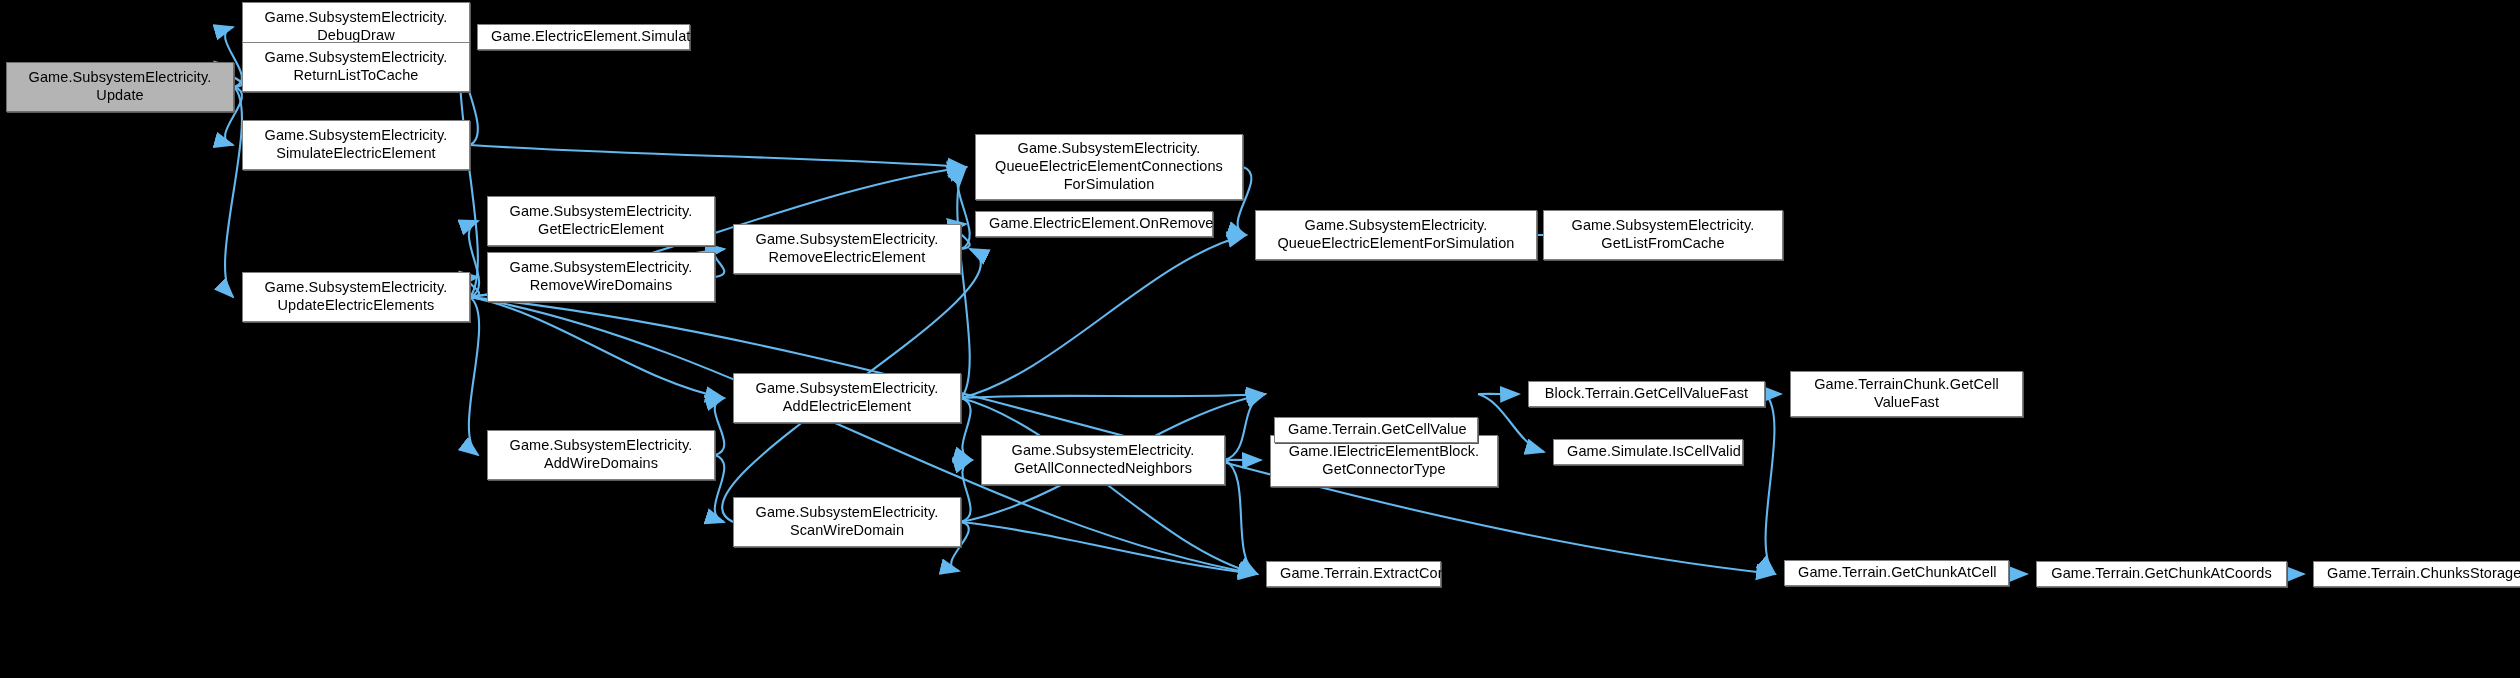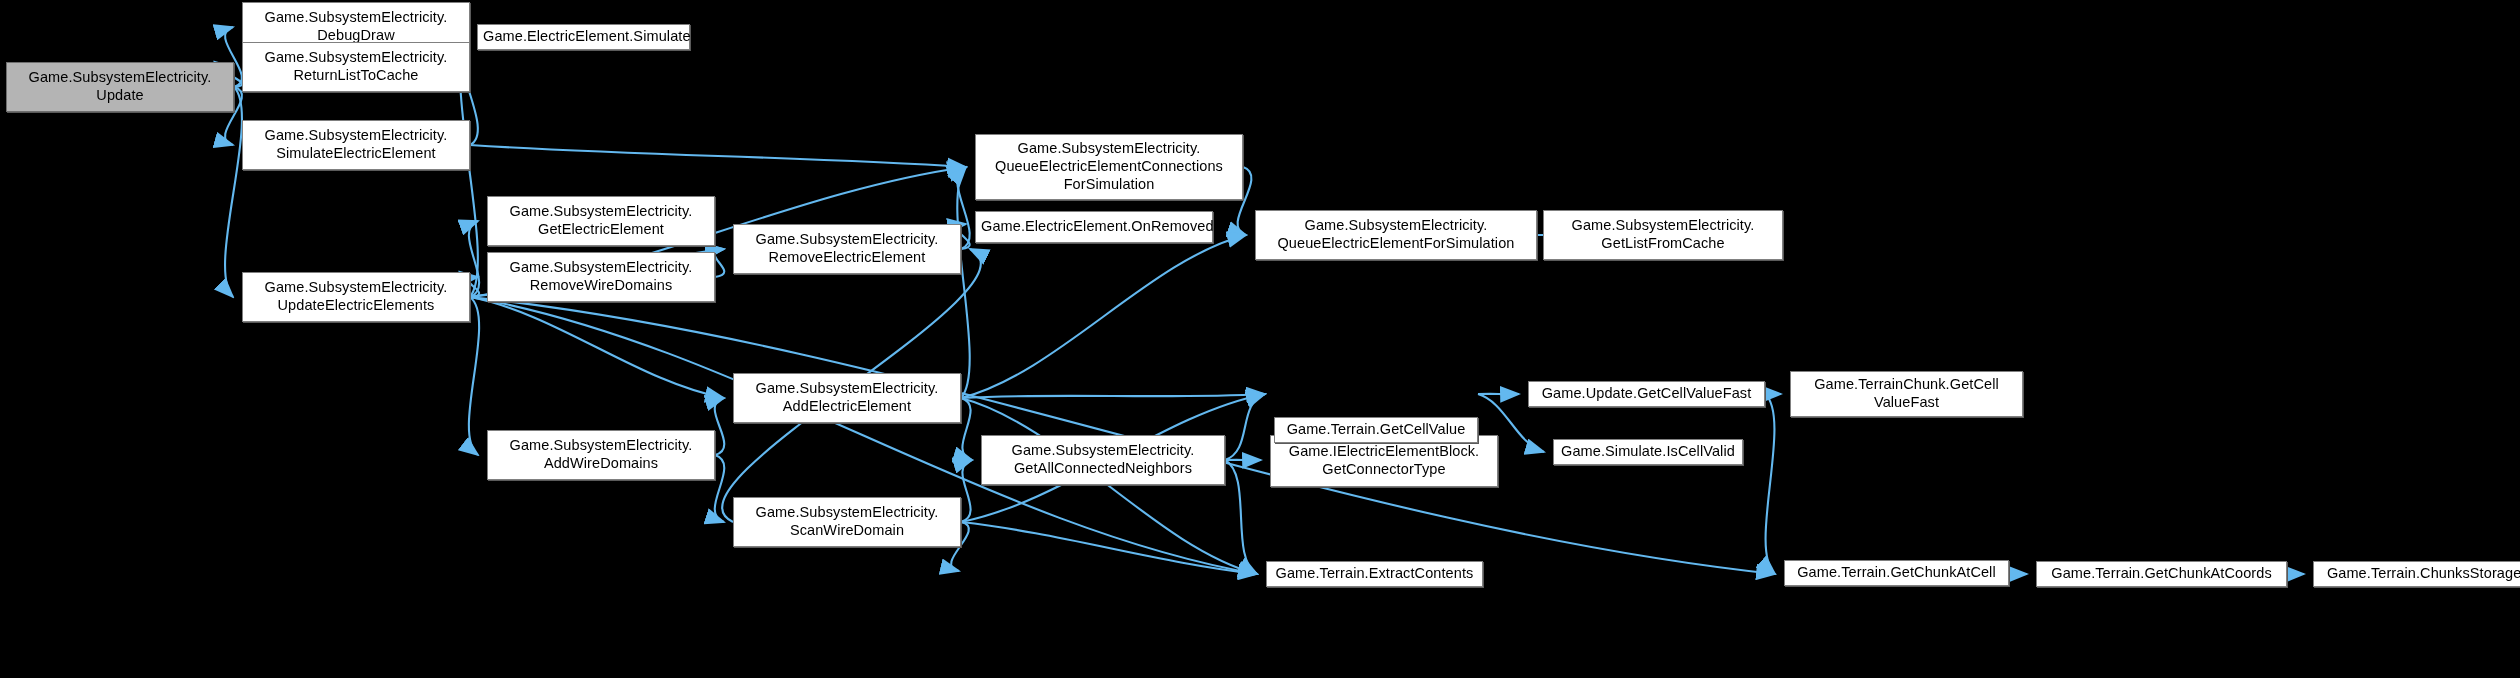--- a/index.html
+++ b/index.html
@@ -30,21 +30,21 @@
     background: #ffffff;
     border: 1px solid #808080;
     box-shadow: 1px 1px 0 0 #5a5a5a;
     color: #000000;
     font-size: 14.5px;
     line-height: 1.22;
     display: flex;
     align-items: center;
     justify-content: center;
     text-align: center;
-    padding: 2px 5px;
+    padding: 2px 13px;
     letter-spacing: 0.1px;
     white-space: pre-line;
     z-index: 5;
   }
   .node.root {
     background: #b4b4b4;
     border: 1px solid #6e6e6e;
   }
   .node span {
     display: block;
@@ -118,37 +118,37 @@
 UpdateElectricElements</span></div>
     <div class="node" style="left: 487px; top: 196px; width: 228px; height: 50px;"><span>Game.SubsystemElectricity.
 GetElectricElement</span></div>
     <div class="node" style="left: 487px; top: 252px; width: 228px; height: 50px;"><span>Game.SubsystemElectricity.
 RemoveWireDomains</span></div>
     <div class="node" style="left: 733px; top: 224px; width: 228px; height: 50px;"><span>Game.SubsystemElectricity.
 RemoveElectricElement</span></div>
     <div class="node" style="left: 975px; top: 134px; width: 268px; height: 66px;"><span>Game.SubsystemElectricity.
 QueueElectricElementConnections
 ForSimulation</span></div>
-    <div class="node" style="left: 975px; top: 211px; width: 238px; height: 32px;"><span>Game.ElectricElement.OnRemoved</span></div>
+    <div class="node" style="left: 975px; top: 211px; width: 238px; height: 26px;"><span>Game.ElectricElement.OnRemoved</span></div>
     <div class="node" style="left: 1255px; top: 210px; width: 282px; height: 50px;"><span>Game.SubsystemElectricity.
 QueueElectricElementForSimulation</span></div>
     <div class="node" style="left: 1543px; top: 210px; width: 240px; height: 50px;"><span>Game.SubsystemElectricity.
 GetListFromCache</span></div>
     <div class="node" style="left: 733px; top: 373px; width: 228px; height: 50px;"><span>Game.SubsystemElectricity.
 AddElectricElement</span></div>
     <div class="node" style="left: 487px; top: 430px; width: 228px; height: 50px;"><span>Game.SubsystemElectricity.
 AddWireDomains</span></div>
     <div class="node" style="left: 733px; top: 497px; width: 228px; height: 50px;"><span>Game.SubsystemElectricity.
 ScanWireDomain</span></div>
     <div class="node" style="left: 981px; top: 435px; width: 244px; height: 50px;"><span>Game.SubsystemElectricity.
 GetAllConnectedNeighbors</span></div>
     <div class="node" style="left: 1270px; top: 435px; width: 228px; height: 52px;"><span>Game.IElectricElementBlock.
 GetConnectorType</span></div>
     <div class="node" style="left: 1274px; top: 381px; width: 204px; height: 26px; margin-top: 36px;"><span>Game.Terrain.GetCellValue</span></div>
-    <div class="node" style="left: 1528px; top: 381px; width: 237px; height: 26px;"><span>Game.Update.GetCellValueFast</span></div>
+    <div class="node" style="left: 1528px; top: 381px; width: 237px; height: 26px;"><span>Block.Terrain.GetCellValueFast</span></div>
     <div class="node" style="left: 1790px; top: 371px; width: 233px; height: 46px;"><span>Game.TerrainChunk.GetCell
 ValueFast</span></div>
     <div class="node" style="left: 1553px; top: 439px; width: 190px; height: 26px;"><span>Game.Simulate.IsCellValid</span></div>
-    <div class="node" style="left: 1266px; top: 561px; width: 217px; height: 26px;"><span>Game.Terrain.ExtractContents</span></div>
+    <div class="node" style="left: 1266px; top: 561px; width: 175px; height: 26px;"><span>Game.Terrain.ExtractContents</span></div>
     <div class="node" style="left: 1784px; top: 560px; width: 225px; height: 26px;"><span>Game.Terrain.GetChunkAtCell</span></div>
     <div class="node" style="left: 2036px; top: 561px; width: 251px; height: 26px;"><span>Game.Terrain.GetChunkAtCoords</span></div>
     <div class="node" style="left: 2313px; top: 561px; width: 250px; height: 26px;"><span>Game.Terrain.ChunksStorage.Get</span></div>
   </div>
 
 </body></html>

